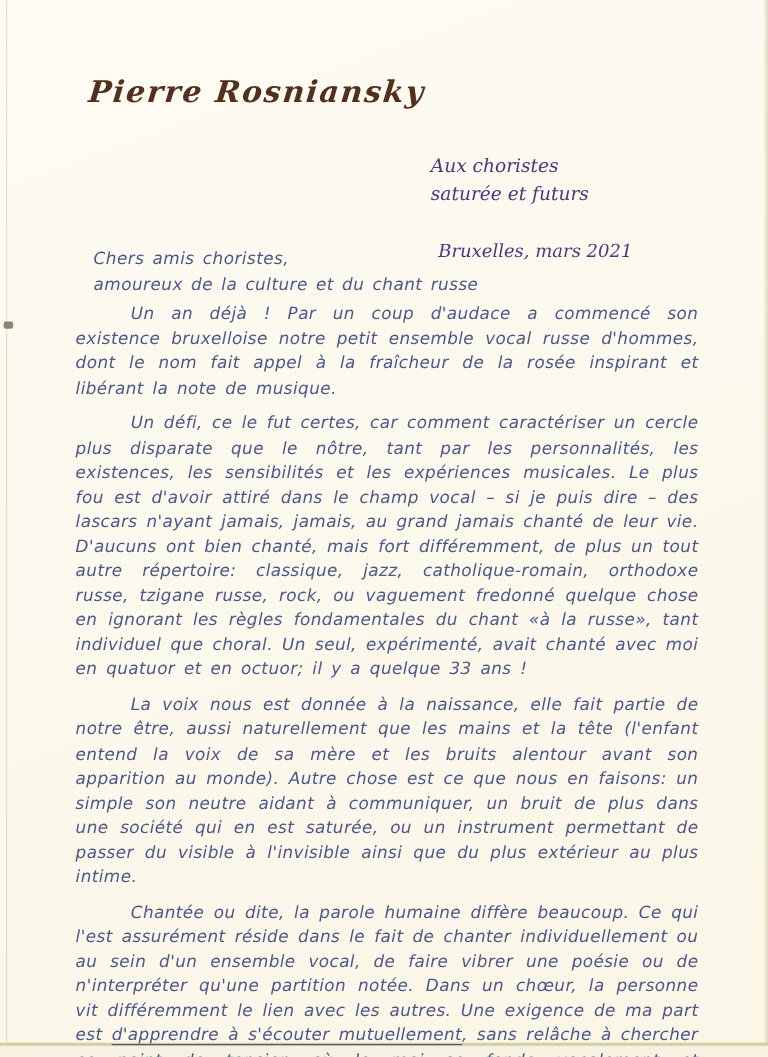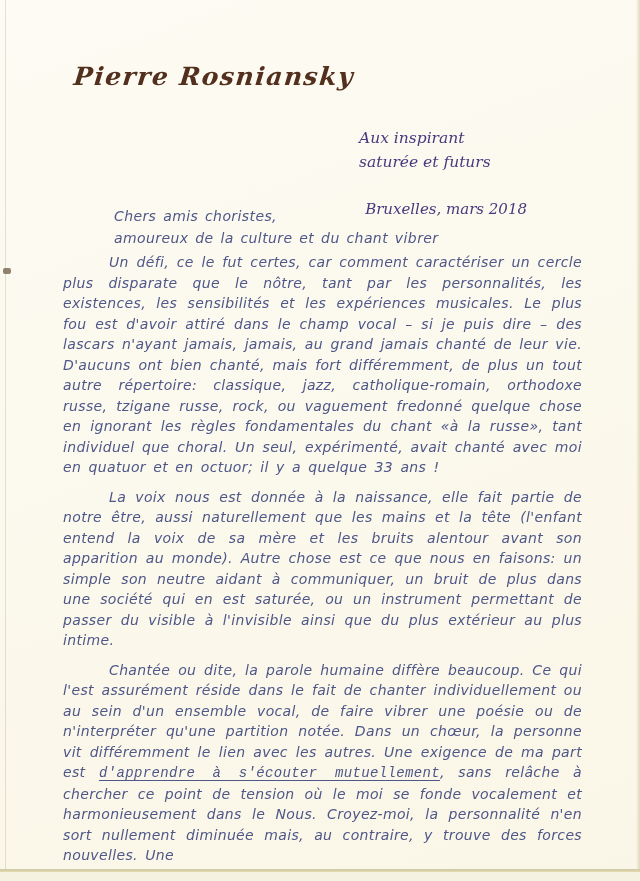--- a/index.html
+++ b/index.html
@@ -63,59 +63,59 @@
   }
   
   .ink {
     font-family: "DejaVu Sans", sans-serif;
     font-style: italic;
     color: #4e5787;
   }
   .salutation {
     position: absolute; top: 205px; left: 78px;
     font-size: 14px; line-height: 22px;
-    letter-spacing: 0.4px; word-spacing: 2px; margin-left: 36px;
+    letter-spacing: 0.4px; word-spacing: 2px;
   }
   .body-text {
     position: absolute; top: 252px; left: 63px; width: 519px;
     font-size: 14px; line-height: 20.5px;
     letter-spacing: 0.35px; word-spacing: 2.5px;
     text-align: justify;
   }
   .body-text p { margin: 0 0 9px 0; text-indent: 46px; }
   .underlined {
     text-decoration: underline;
     text-underline-offset: 3px;
-    font-family: Liberation Mono, monospace;
   }
 </style>
 </head>
 <body>
 
 <div class="page">
 
   <div class="edge-left"></div>
   <div class="edge-right"></div>
   <div class="edge-bottom"></div>
   <div class="bottom-band"></div>
   <div class="speck"></div>
 
   <div class="letterhead">Pierre Rosniansky</div>
 
   <div class="recipient">
-    <div>Aux inspirant</div>
+    <div>Aux choristes</div>
     <div>saturée et futurs</div>
   </div>
 
-  <div class="dateline">Bruxelles, mars 2018</div>
+  <div class="dateline">Bruxelles, mars 2021</div>
 
   <div class="salutation ink">
     <div>Chers amis choristes,</div>
-    <div>amoureux de la culture et du chant vibrer</div>
+    <div>amoureux de la culture et du chant russe</div>
   </div>
 
   <div class="body-text ink">
+    <p>Un an déjà ! Par un coup d'audace a commencé son existence bruxelloise notre petit ensemble vocal russe d'hommes, dont le nom fait appel à la fraîcheur de la rosée inspirant et libérant la note de musique.</p>
     <p>Un défi, ce le fut certes, car comment caractériser un cercle plus disparate que le nôtre, tant par les personnalités, les existences, les sensibilités et les expériences musicales. Le plus fou est d'avoir attiré dans le champ vocal – si je puis dire – des lascars n'ayant jamais, jamais, au grand jamais chanté de leur vie. D'aucuns ont bien chanté, mais fort différemment, de plus un tout autre répertoire: classique, jazz, catholique-romain, orthodoxe russe, tzigane russe, rock, ou vaguement fredonné quelque chose en ignorant les règles fondamentales du chant «à la russe», tant individuel que choral. Un seul, expérimenté, avait chanté avec moi en quatuor et en octuor; il y a quelque 33 ans !</p>
     <p>La voix nous est donnée à la naissance, elle fait partie de notre être, aussi naturellement que les mains et la tête (l'enfant entend la voix de sa mère et les bruits alentour avant son apparition au monde). Autre chose est ce que nous en faisons: un simple son neutre aidant à communiquer, un bruit de plus dans une société qui en est saturée, ou un instrument permettant de passer du visible à l'invisible ainsi que du plus extérieur au plus intime.</p>
     <p><span>Chantée ou dite, la parole humaine diffère beaucoup. Ce qui l'est assurément réside dans le fait de chanter individuellement ou au sein d'un ensemble vocal, de faire vibrer une poésie ou de n'interpréter qu'une partition notée. Dans un chœur, la personne vit différemment le lien avec les autres. Une exigence de ma part est </span><span class="underlined">d'apprendre à s'écouter mutuellement</span><span>, sans relâche à chercher ce point de tension où le moi se fonde vocalement et harmonieusement dans le Nous. Croyez-moi, la personnalité n'en sort nullement diminuée mais, au contraire, y trouve des forces nouvelles. Une</span></p>
   </div>
 
 </div>
 
 </body></html>

